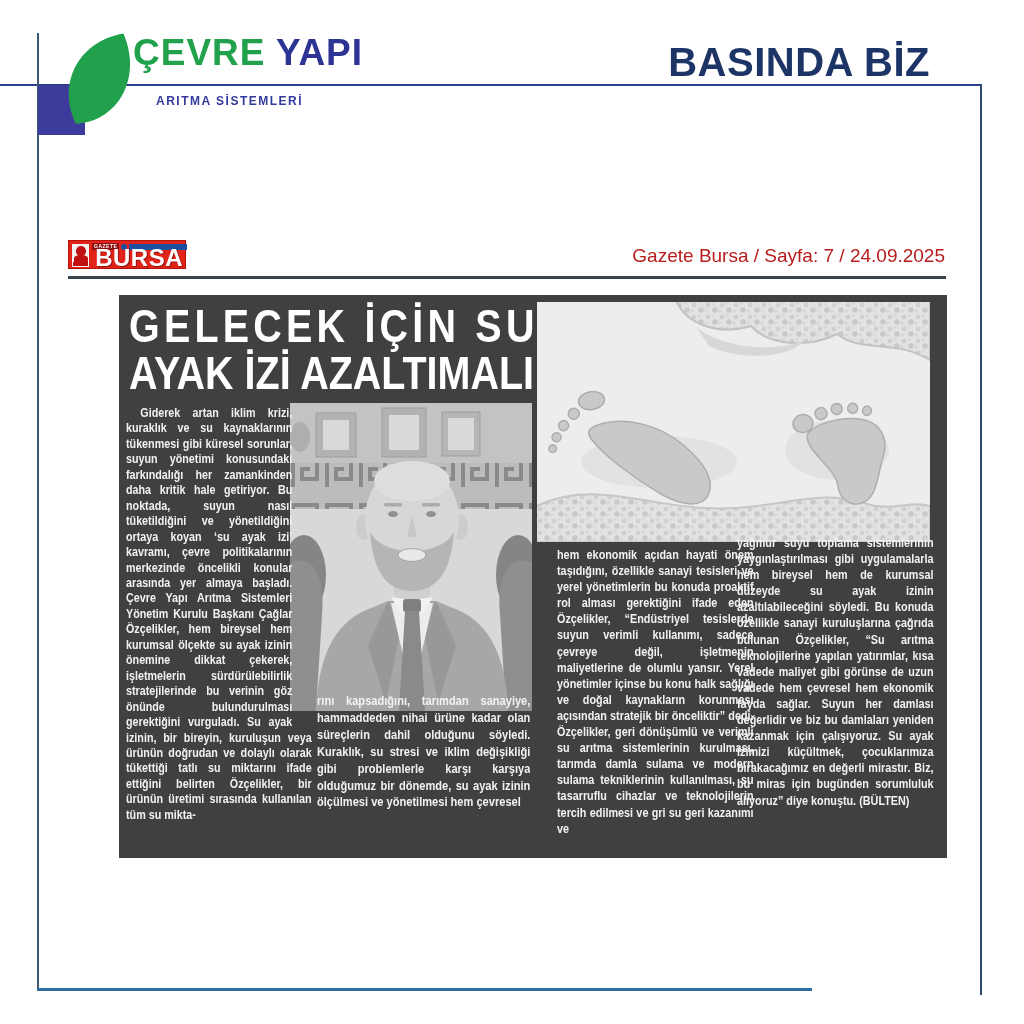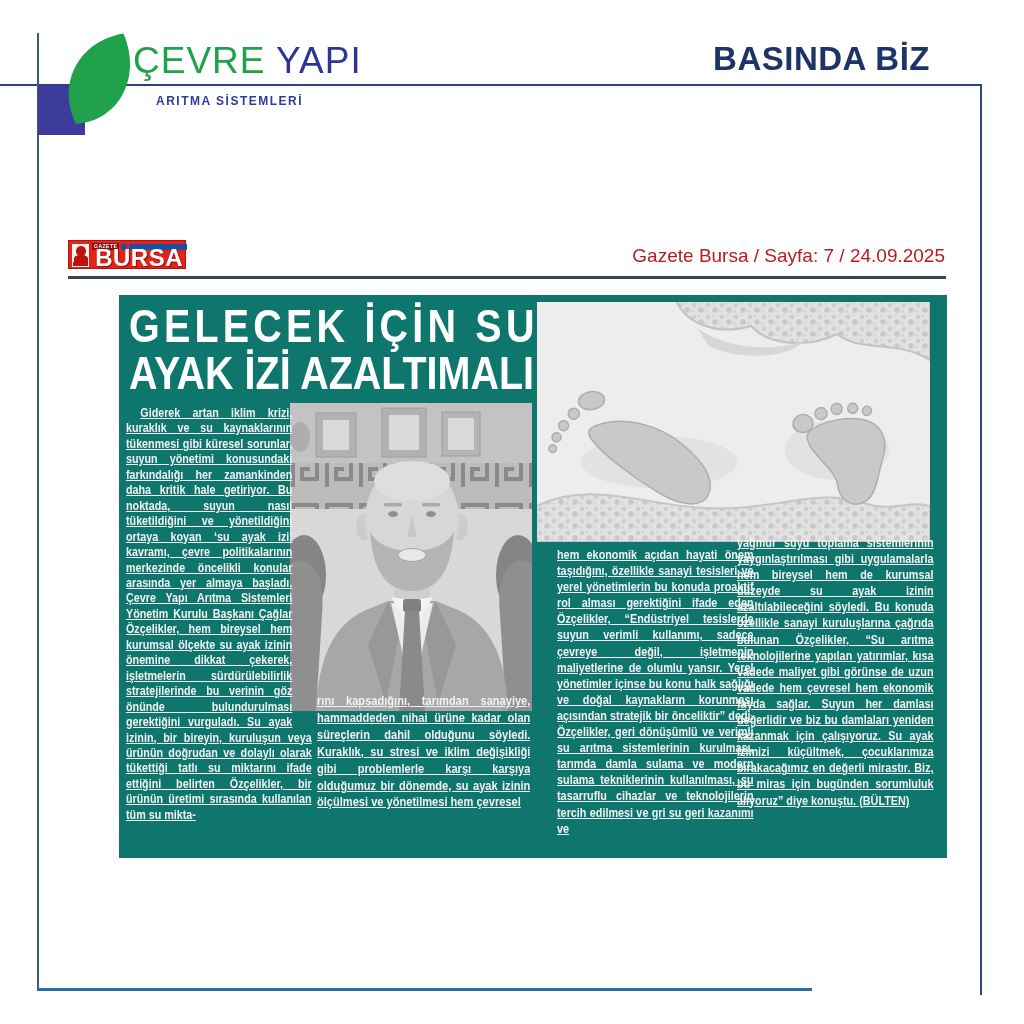--- a/index.html
+++ b/index.html
@@ -8,52 +8,52 @@
 
   
   .frame-left   { position:absolute; left:37px; top:33px; width:2px; height:957px; background:#3d5a74; }
   .frame-top    { position:absolute; left:0; top:84px; width:982px; height:2px; background:#2e3d8f; }
   .frame-right  { position:absolute; left:980px; top:84px; width:2px; height:911px; background:#2e4a6e; }
   .frame-bottom { position:absolute; left:37px; top:988px; width:775px; height:3px; background:#2d6ba0; }
 
   
   .logo-square { position:absolute; left:38px; top:86px; width:47px; height:49px; background:#3d3b9b; }
   .leaf-wrap { position:absolute; left:45px; top:26px; width:110px; height:108px; }
-  .brand-name { position:absolute; left:133px; top:40px; font-size:37px; font-weight:normal; letter-spacing:1px; white-space:nowrap; }
+  .brand-name { position:absolute; left:133px; top:32px; font-size:37px; font-weight:bold; letter-spacing:1px; white-space:nowrap; }
   .brand-cevre { color:#21a14b; }
   .brand-yapi  { color:#2d3494; }
   .brand-subtitle { position:absolute; left:156px; top:94px; font-size:12px; font-weight:bold; letter-spacing:1.5px; color:#333a9e; white-space:nowrap; }
 
-  .section-title { position:absolute; right:94px; top:40px; font-size:33px; font-weight:bold; color:#1d3466; letter-spacing:0.5px; white-space:nowrap; }
+  .section-title { position:absolute; right:94px; top:40px; font-size:40px; font-weight:bold; color:#1d3466; letter-spacing:0.5px; white-space:nowrap; }
 
   
   .masthead { position:absolute; left:68px; top:240px; width:118px; height:29px; background:#e2231a; border:1px solid #b51208; }
   .masthead-portrait { position:absolute; left:3px; top:3px; width:17px; height:23px; background:#f5f3ef; overflow:hidden; }
   .masthead-head { position:absolute; left:3.5px; top:2px; width:10px; height:10px; border-radius:50% 50% 45% 45%; background:#c01010; }
   .masthead-bust { position:absolute; left:1.5px; top:11px; width:14px; height:7px; border-radius:45% 45% 0 0; background:#c01010; }
   .masthead-foot-bar { position:absolute; left:1px; bottom:1px; width:15px; height:4px; background:#c01010; }
   .masthead-strip { position:absolute; left:23px; top:2px; height:7px; display:flex; gap:2px; align-items:center; }
   .masthead-gazete { background:#8f0f0f; color:#ffffff; font-size:5px; font-weight:bold; padding:0 2px; line-height:7px; letter-spacing:0.5px; }
   .masthead-dot { width:6px; height:6px; background:#1d4fa0; border-radius:50%; }
   .masthead-bluebar { width:58px; height:6px; background:#1d4fa0; }
   .masthead-bursa { position:absolute; left:22px; top:7px; width:92px; text-align:right; color:#ffffff; font-size:24px; font-weight:bold; letter-spacing:0.5px; line-height:20px; text-shadow:1px 1px 0 #8f0f0f; }
   .citation { position:absolute; right:79px; top:245px; font-size:19px; color:#b91c1c; white-space:nowrap; }
   .source-divider { position:absolute; left:68px; top:276px; width:878px; height:3px; background:#36454f; }
 
   
-  .clipping { position:absolute; left:119px; top:295px; width:828px; height:563px; background:#0f766e; overflow:hidden; }
+  .clipping { position:absolute; left:119px; top:295px; width:828px; height:563px; background:#404040; overflow:hidden; }
   .headline { position:absolute; left:10px; top:8px; width:500px; color:#ffffff; font-weight:bold;
               transform:scaleX(0.84); transform-origin:0 0; }
   .headline .hl1 { font-size:47px; line-height:46px; letter-spacing:5px; white-space:nowrap; }
   .headline .hl2 { font-size:47px; line-height:47px; letter-spacing:0px; white-space:nowrap; }
 
   .photo-footprints { position:absolute; left:418px; top:7px; width:393px; height:240px; background:#ededed; }
   .photo-portrait   { position:absolute; left:171px; top:108px; width:242px; height:308px; background:#d3d3d3; }
 
-  .col { position:absolute; overflow:hidden; color:#f2f2f2; font-weight:bold; text-align:justify;text-decoration:underline; }
+  .col { position:absolute; overflow:hidden; color:#f2f2f2; font-weight:bold; text-align:justify; }
   .col-inner { transform:scaleX(0.84); transform-origin:0 0; }
   .col1 { left:7px;   top:110px; width:186px; height:448px; }
   .col1 .col-inner { width:221px; font-size:12.8px; line-height:15.45px; text-indent:17px; }
   .col1-notch { float:right; width:23px; height:310px; }
   .col2 { left:198px; top:398px; width:213px; height:137px; }
   .col2 .col-inner { width:254px; font-size:13.2px; line-height:16.9px; }
   .col3 { left:417px; top:252px; width:197px; height:306px;margin-left:21px; }
   .col3 .col-inner { width:234px; font-size:12.9px; line-height:16.1px; }
   .col4 { left:618px; top:240px; width:197px; height:306px; }
   .col4 .col-inner { width:234px; font-size:12.9px; line-height:16.1px; }

